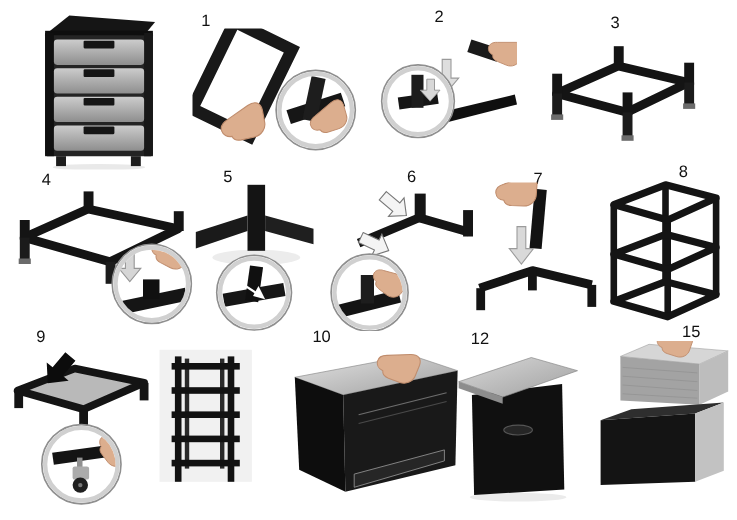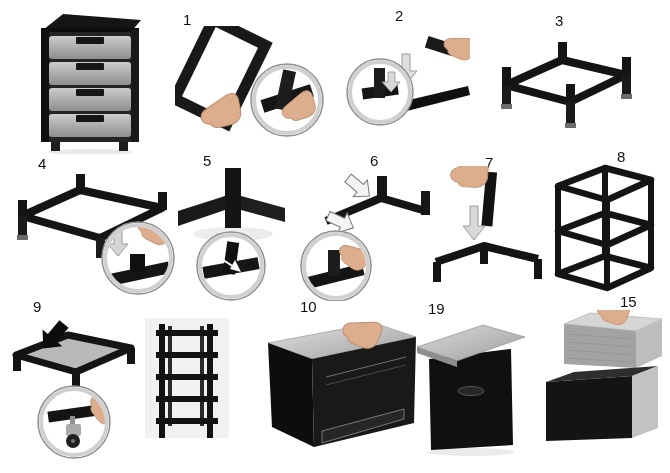--- a/index.html
+++ b/index.html
@@ -44,22 +44,22 @@
 
   <div class="stepnum" style="left:183px;top:12px">1</div>
   <div class="stepnum" style="left:395px;top:8px">2</div>
   <div class="stepnum" style="left:555px;top:13px">3</div>
   <div class="stepnum" style="left:38px;top:156px">4</div>
   <div class="stepnum" style="left:203px;top:153px">5</div>
   <div class="stepnum" style="left:370px;top:153px">6</div>
   <div class="stepnum" style="left:485px;top:155px">7</div>
   <div class="stepnum" style="left:617px;top:149px">8</div>
   <div class="stepnum" style="left:33px;top:299px">9</div>
-  <div class="stepnum" style="left:300px;top:299px">10</div>
-  <div class="stepnum" style="left:428px;top:301px">19</div>
+  <div class="stepnum" style="left:284px;top:299px">10</div>
+  <div class="stepnum" style="left:428px;top:301px">12</div>
   <div class="stepnum" style="left:620px;top:294px">15</div>
 
   <div class="photo" style="left:175px;top:26px;width:150px;height:115px">
     <svg viewBox="0 0 150 115">
       <rect x="16" y="2" width="58" height="88" fill="none" stroke="#191919" stroke-width="11" transform="rotate(26 45 46)"></rect>
       <g transform="translate(36,98) rotate(-25) scale(1.3)">
         <path d="M0,0 c-7,-2 -7,-11 2,-12 l17,-3 c6,-1 9,2 8,7 l-2,8 c-1,5 -6,8 -11,7 l-9,-2 c-4,-1 -5,-3 -5,-5 z" fill="#dcae8e" stroke="#c08d6d" stroke-width="0.8"></path>
       </g>
       <g>
         <circle cx="112" cy="74" r="36" fill="#ffffff" stroke="#8f8f8f" stroke-width="1.5"></circle>

